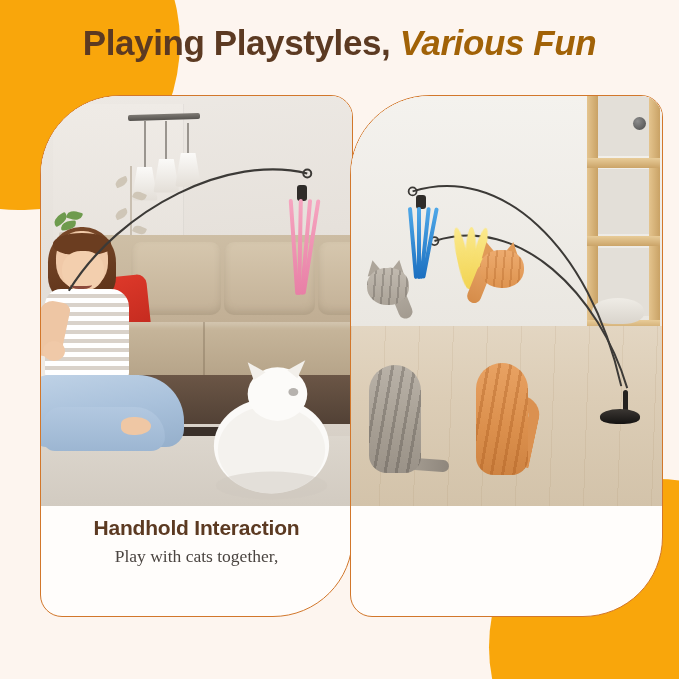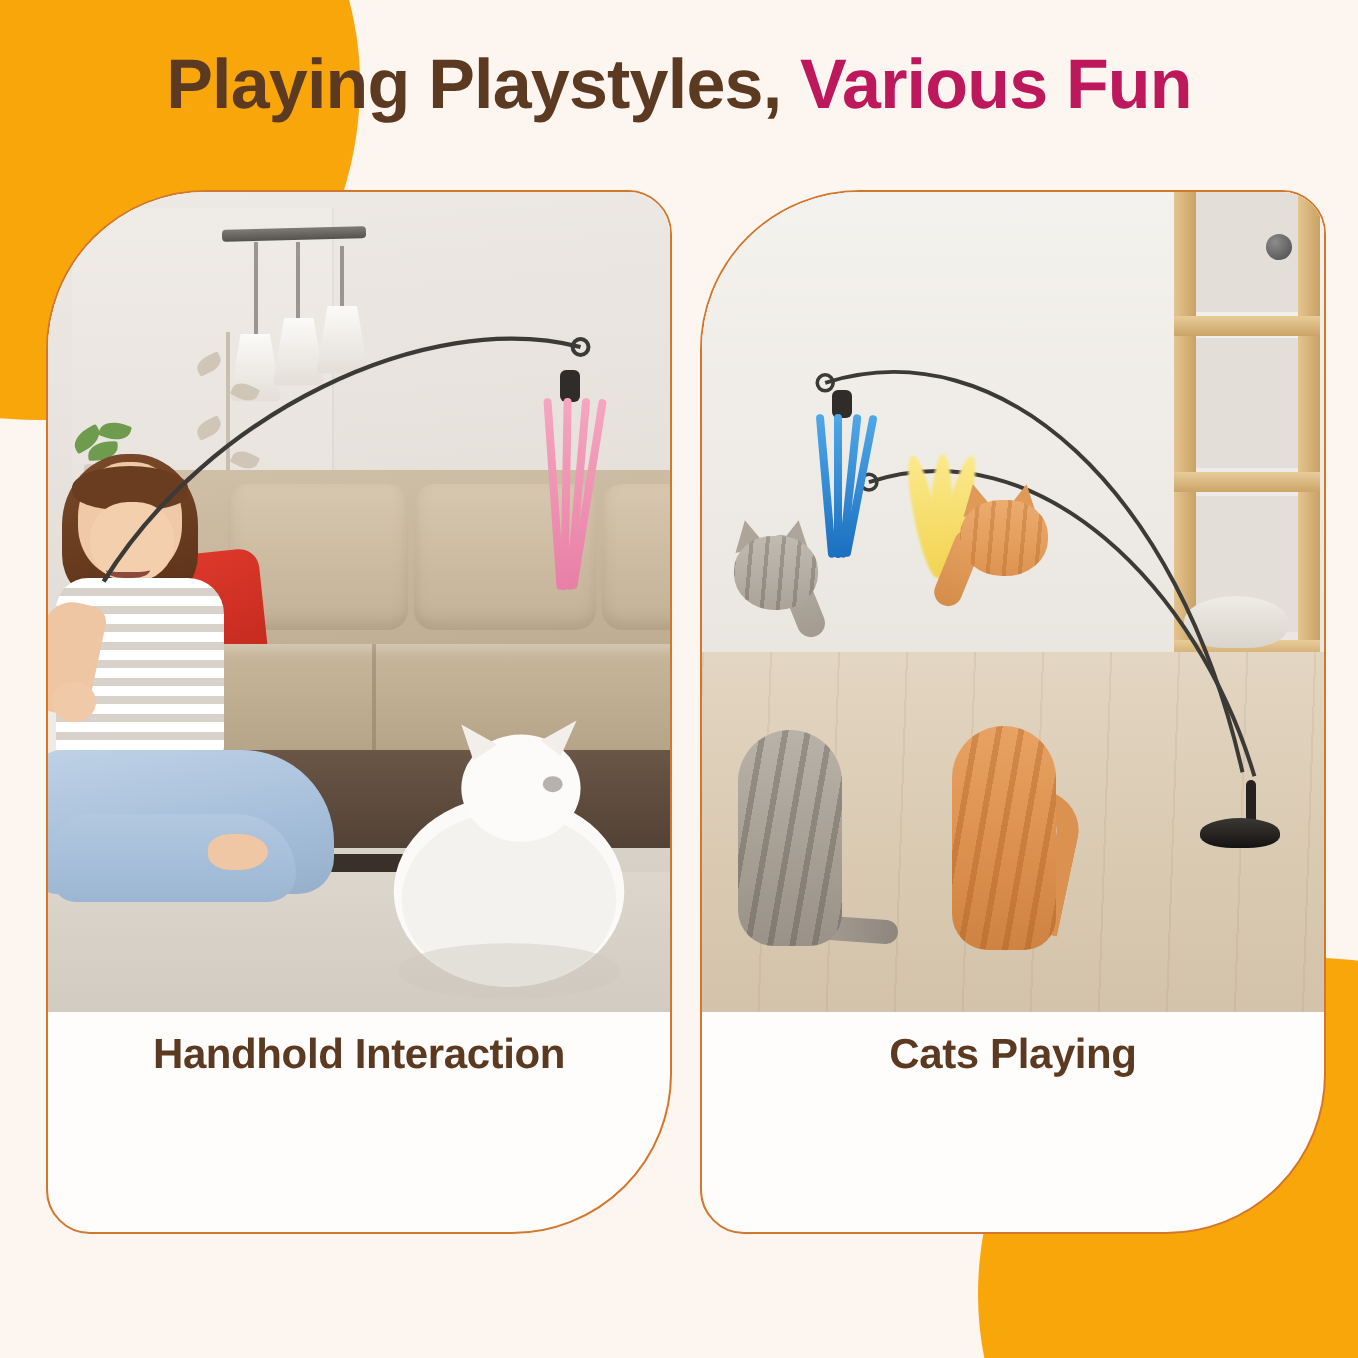--- a/index.html
+++ b/index.html
@@ -45,21 +45,21 @@
     width: 679px;
     text-align: center;
     font-size: 35px;
     font-weight: 700;
     letter-spacing: -0.4px;
     line-height: 46px;
     white-space: nowrap;
     z-index: 5;
   }
   .title .part-dark  { color: #5C3A22; }
-  .title .part-accent{ color: #be185d; }
+  .title .part-accent{ color: #a16207; font-style: italic; }
 
   
   .cards {
     position: absolute;
     top: 95px;
     left: 0;
     width: 679px;
     height: 525px;
     z-index: 4;
   }
@@ -67,21 +67,21 @@
   .card {
     position: absolute;
     top: 0;
     width: 313px;
     height: 522px;
     background: #FFFDFB;
     border: 1.6px solid #D2772B;
     border-radius: 80px 22px 80px 22px;
     overflow: hidden;
   }
-  .card-left  { left: 23px; }
+  .card-left  { left: 40px; }
   .card-right { left: 350px; }
 
   .card-photo {
     position: relative;
     width: 100%;
     height: 410px;
     overflow: hidden;
   }
 
   .card-caption {
@@ -525,20 +525,21 @@
           <div class="ribbon" style="left:2px;  transform:rotate(-4deg);"></div>
           <div class="ribbon" style="left:8px;  transform:rotate(1deg);"></div>
           <div class="ribbon" style="left:14px; transform:rotate(5deg);"></div>
           <div class="ribbon" style="left:19px; transform:rotate(9deg);"></div>
         </div>
       </div>
     </div>
 
     <div class="card-caption">
       <div class="caption-title">Handhold Interaction</div>
+      <div class="caption-sub">Play with cats together,</div>
     </div>
   </div>
 
   <div class="card card-right">
     <div class="card-photo">
       <div class="scene2">
         <div class="s2-wall"></div>
 
         <div class="s2-shelf">
           <div class="cavity" style="top:0;    height:26%;"></div>
@@ -593,17 +594,16 @@
           <div class="ear ear-r"></div>
           <div class="head"></div>
         </div>
 
         <div class="s2-base-stem"></div>
         <div class="s2-base"></div>
       </div>
     </div>
 
     <div class="card-caption">
-      <div class="caption-title">Cats Playing</div>
     </div>
   </div>
 
 </div>
 
 </body></html>

